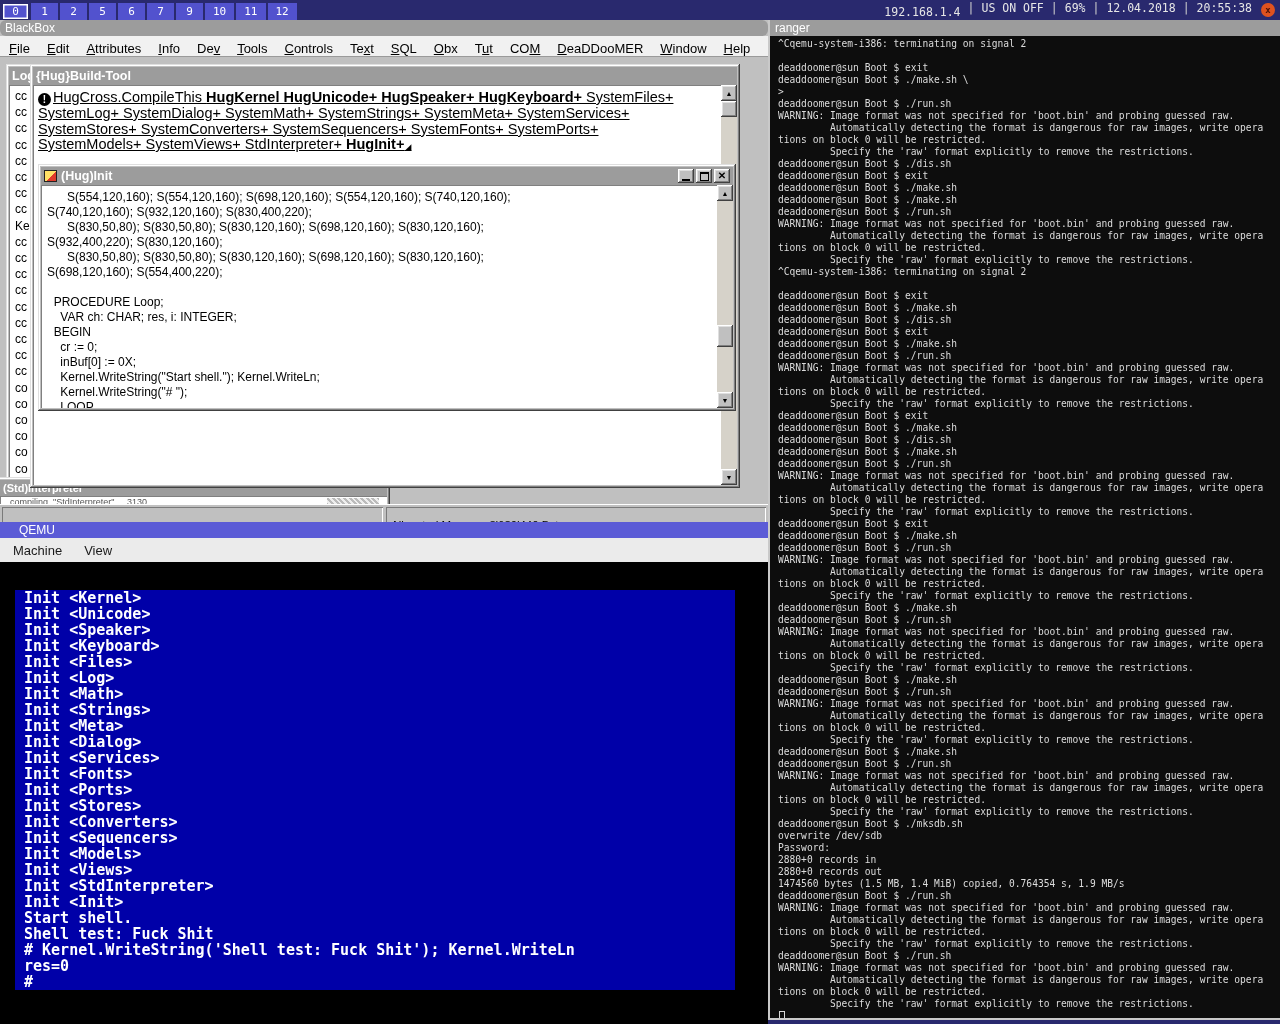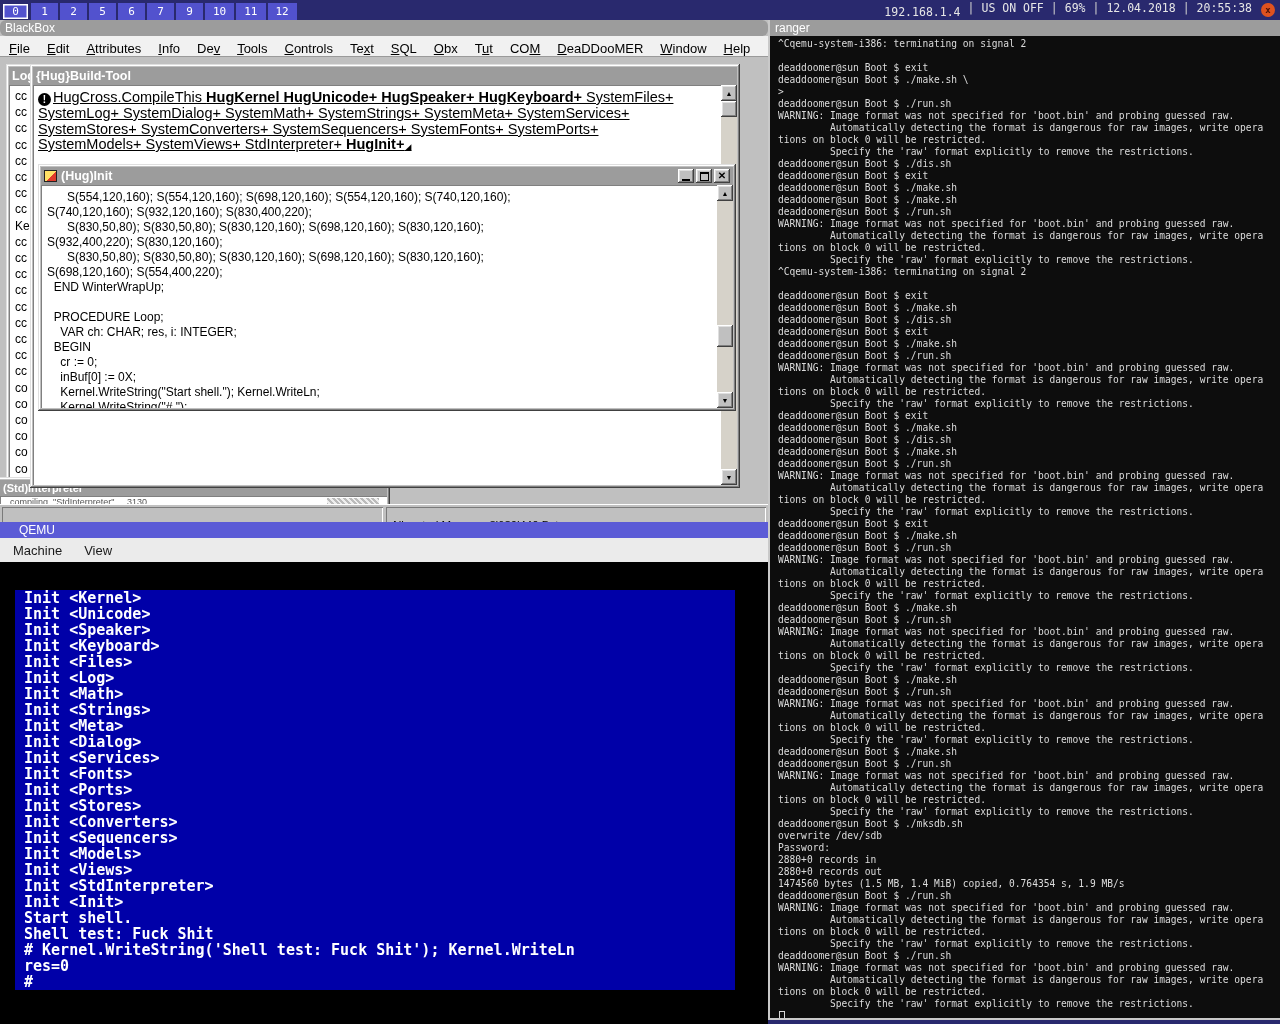--- a/index.html
+++ b/index.html
@@ -197,21 +197,20 @@
           </span>
         </div>
         <div class="w95-body">
           <div id="init-code">
               <div class="code-line">      S(554,120,160); S(554,120,160); S(698,120,160); S(554,120,160); S(740,120,160);</div>
               <div class="code-line">S(740,120,160); S(932,120,160); S(830,400,220);</div>
               <div class="code-line">      S(830,50,80); S(830,50,80); S(830,120,160); S(698,120,160); S(830,120,160);</div>
               <div class="code-line">S(932,400,220); S(830,120,160);</div>
               <div class="code-line">      S(830,50,80); S(830,50,80); S(830,120,160); S(698,120,160); S(830,120,160);</div>
               <div class="code-line">S(698,120,160); S(554,400,220);</div>
-              <div class="code-line">  END WinterWrapUp;</div>
               <div class="code-line"></div>
               <div class="code-line">  PROCEDURE Loop;</div>
               <div class="code-line">    VAR ch: CHAR; res, i: INTEGER;</div>
               <div class="code-line">  BEGIN</div>
               <div class="code-line">    cr := 0;</div>
               <div class="code-line">    inBuf[0] := 0X;</div>
               <div class="code-line">    Kernel.WriteString("Start shell."); Kernel.WriteLn;</div>
               <div class="code-line">    Kernel.WriteString("# ");</div>
               <div class="code-line">    LOOP</div>
               <div class="code-line">      Keyboard.Read(ch);</div>

